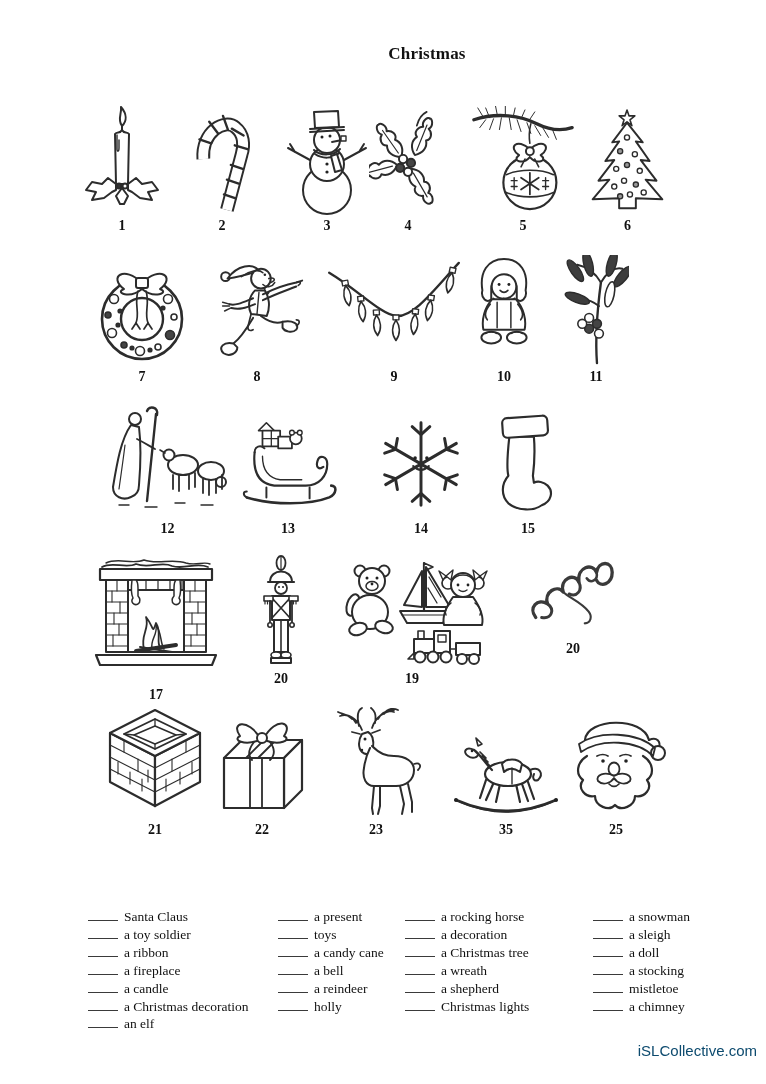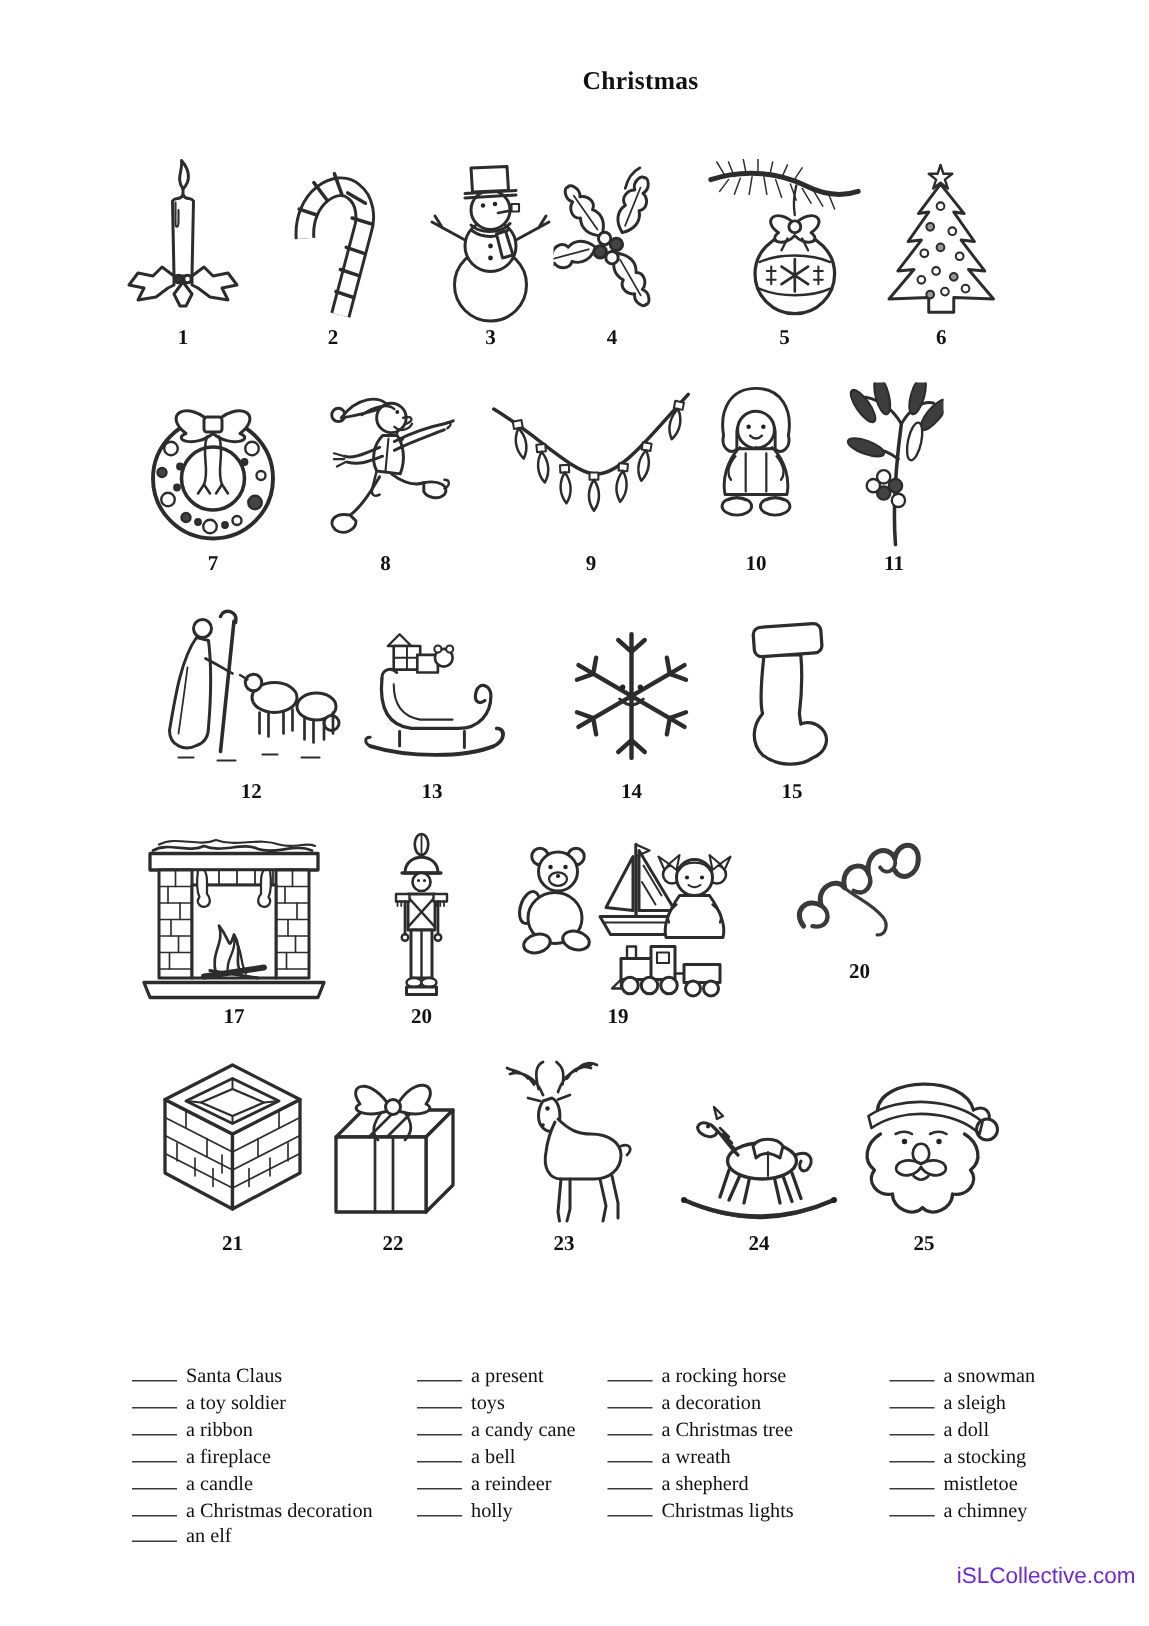--- a/index.html
+++ b/index.html
@@ -12,21 +12,21 @@
   .r1 .art{height:116px}.r2 .art{height:117px}.r3 .art{height:121px}
   .r4 .art{height:120px}.r5 .art{height:121px}
   .num{font-weight:bold;font-size:14px;margin-top:2px;text-align:center;width:100%;}
   .art svg{display:block;stroke:#2c2c2c;fill:none;stroke-width:2;
            stroke-linecap:round;stroke-linejoin:round;}
   .wcol{position:absolute;top:908px;font-size:13.5px;line-height:17.9px;white-space:nowrap;}
   .word{display:block;}
   .blank{display:inline-block;width:30px;height:12px;border-bottom:1.3px solid #3a3a3a;
          margin-right:6px;}
   .wm{position:absolute;right:9px;top:1042px;font-family:"Liberation Sans",sans-serif;
-      font-size:15px;color:#6d28d9;}
+      font-size:15px;color:#0c4a6e;}
 </style>
 </head>
 <body>
 
 <div class="page">
 
   <div class="title">Christmas</div>
 
   <figure class="pic r1" style="left:72px;top:100px;width:100px;">
     <div class="art">
@@ -365,21 +365,21 @@
     <div class="art">
       <svg width="64" height="106" viewBox="0 0 64 108">
         <path d="M13 24 C11 42 10 56 12 64 C5 72 4 84 12 92 C22 100 38 100 46 94 C56 90 58 80 52 74 C48 70 42 69 38 71 L37 64 C39 48 39 36 38 24 Z" fill="#fff" stroke-width="2.2"></path>
         <rect x="6" y="4" width="46" height="20" rx="5" transform="rotate(-4 29 14)" fill="#fff" stroke-width="2.2"></rect>
       </svg>
     </div>
     <figcaption class="num">15</figcaption>
   </figure>
 
 
-  <figure class="pic r4" style="left:92px;top:549px;width:128px;">
+  <figure class="pic r4" style="left:92px;top:549px;width:128px;gap:16px;">
     <div class="art">
       <svg width="128" height="114" viewBox="0 0 128 114">
         <path d="M14 8 C26 2 40 10 52 5 C66 10 80 3 94 8 C104 11 112 6 118 9" stroke-width="1.4"></path>
         <path d="M10 12 C20 6 34 14 44 9 C56 14 70 6 80 11 C92 15 104 7 116 12" stroke-width="1.8"></path>
         <rect x="8" y="14" width="112" height="11" fill="#fff" stroke-width="2.2"></rect>
         <rect x="18" y="25" width="92" height="10" fill="#fff" stroke-width="1.8"></rect>
         <path d="M30 25 V35 M42 25 V35 M54 25 V35 M66 25 V35 M78 25 V35 M90 25 V35 M102 25 V35" stroke-width="1.2"></path>
         <rect x="14" y="25" width="22" height="72" fill="#fff" stroke-width="2"></rect>
         <path d="M14 36 H36 M14 47 H36 M14 58 H36 M14 69 H36 M14 80 H36 M14 91 H36" stroke-width="1.1"></path>
         <path d="M25 25 V36 M20 36 V47 M28 47 V58 M22 58 V69 M27 69 V80 M21 80 V91" stroke-width="1.1"></path>
@@ -555,21 +555,21 @@
         <path d="M42 48 C34 40 30 32 24 28" stroke-width="2.2"></path>
         <path d="M24 28 C16 24 12 30 18 34 C22 37 28 36 28 32 Z" fill="#fff"></path>
         <path d="M28 24 L26 16 L32 22 Z" fill="#fff" stroke-width="1.6"></path>
         <circle cx="22" cy="29" r="1.3" fill="#222" stroke="none"></circle>
         <path d="M40 44 L34 38 M38 40 L32 34 M36 36 L30 30" stroke-width="1.7"></path>
         <path d="M52 42 C56 36 68 36 72 42 L70 50 C64 46 58 46 54 50 Z" fill="#fff"></path>
         <path d="M62 46 V62" stroke-width="1.4"></path>
         <path d="M80 48 C90 44 94 52 88 58 C84 60 82 56 84 52" stroke-width="2"></path>
       </svg>
     </div>
-    <figcaption class="num">24</figcaption>
+    <figcaption class="num">35</figcaption>
   </figure>
 
   <figure class="pic r5" style="left:565px;top:699px;width:102px;">
     <div class="art">
       <svg width="102" height="114" viewBox="0 0 102 114">
         <path d="M22 50 C12 56 10 68 18 74 C12 82 20 92 30 90 C30 100 44 106 50 99 C56 106 70 100 70 90 C80 92 88 82 82 74 C90 68 88 56 78 50" fill="#fff" stroke-width="2.2"></path>
         <path d="M20 34 C22 12 78 10 84 34" fill="#fff" stroke-width="2.2"></path>
         <path d="M84 34 C92 30 96 36 94 42" stroke-width="2"></path>
         <circle cx="93" cy="47" r="7" fill="#fff" stroke-width="2"></circle>
         <path d="M14 38 C34 24 72 26 90 42 M16 46 C36 32 72 34 88 50 M14 38 L16 46 M90 42 L88 50" stroke-width="1.8"></path>

